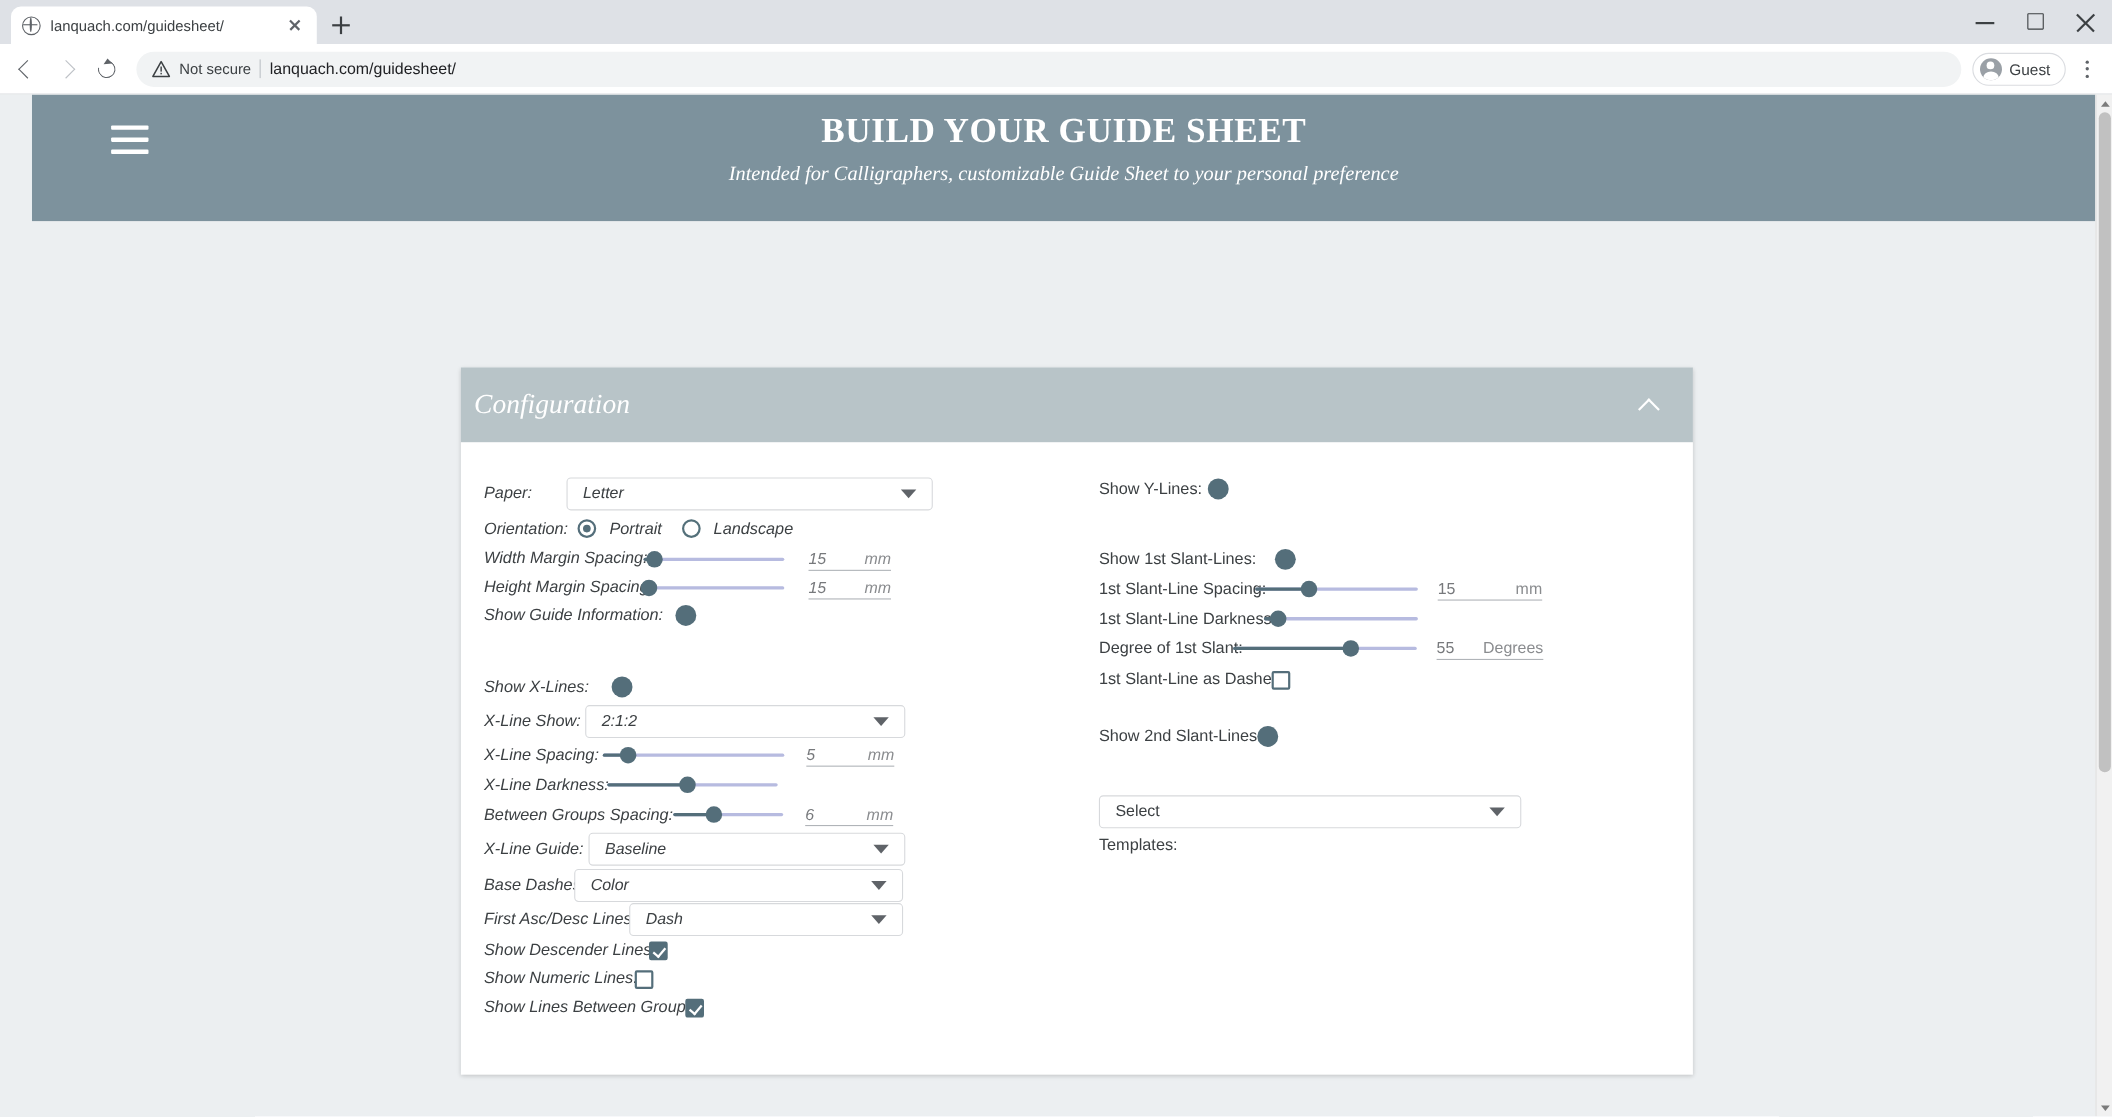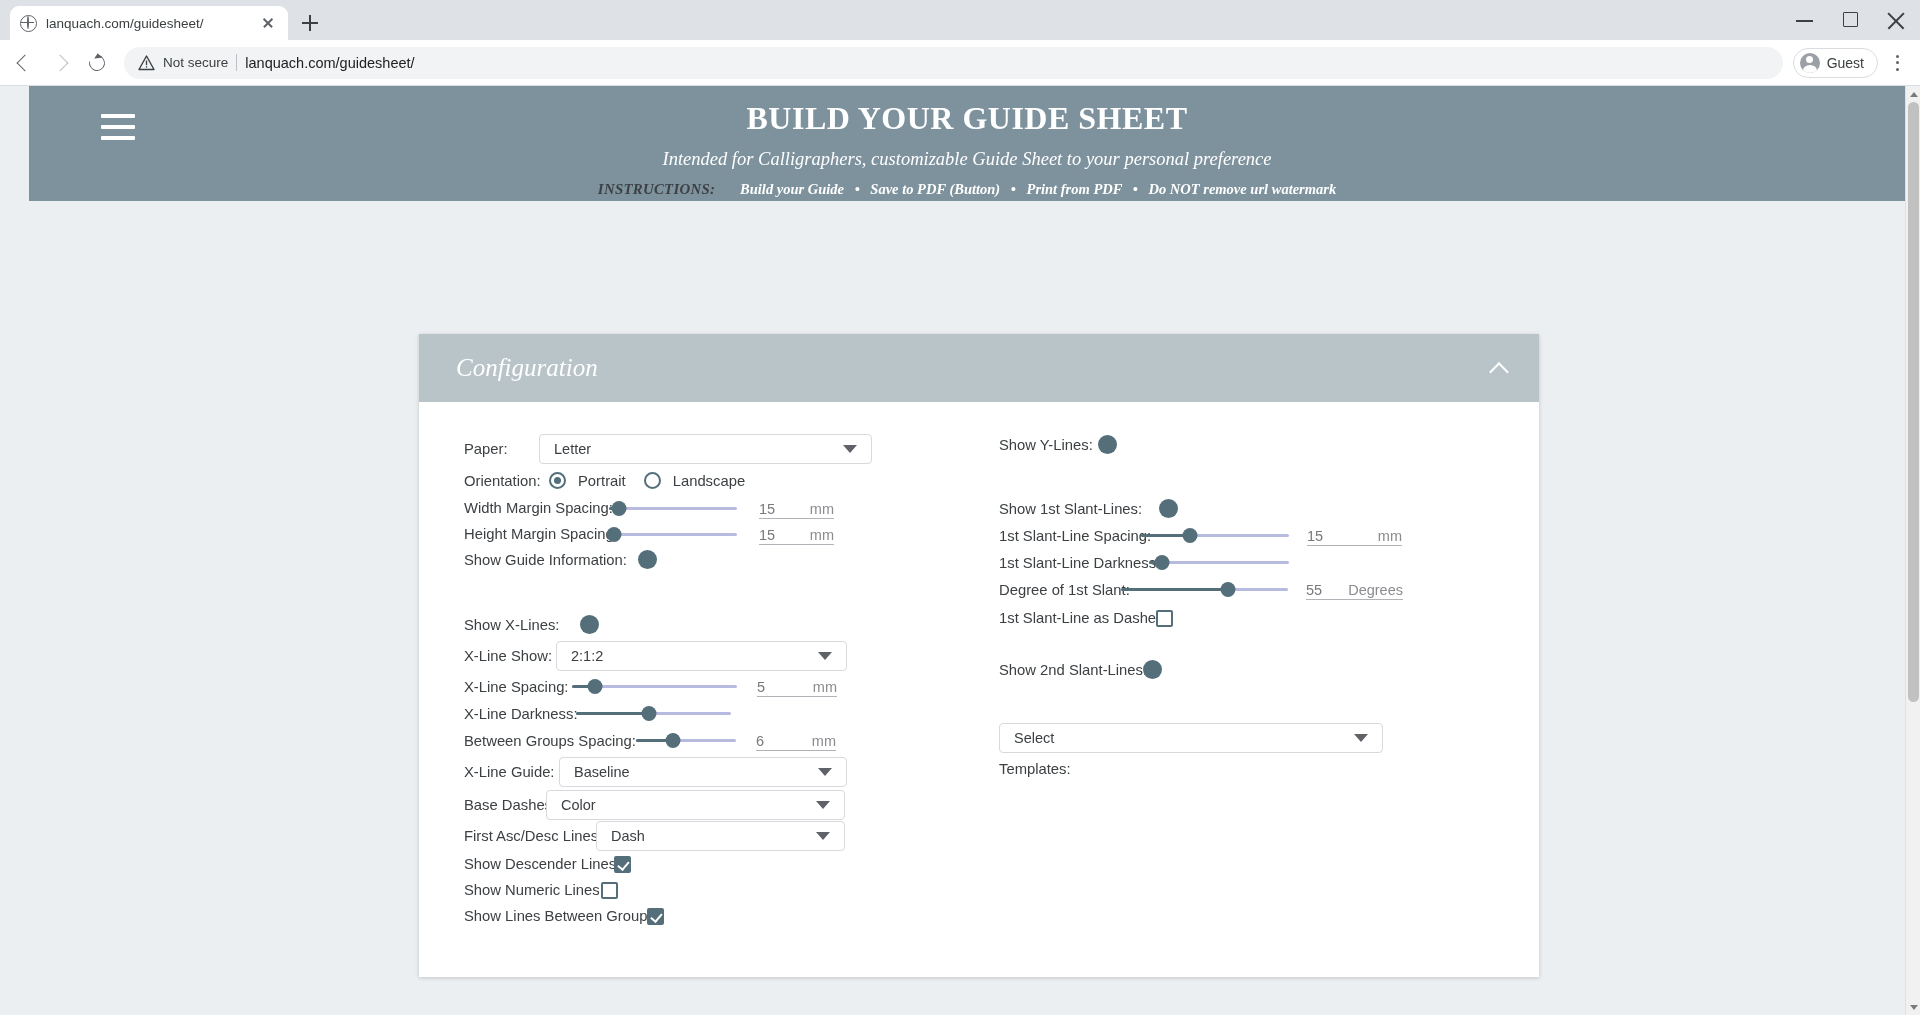--- a/index.html
+++ b/index.html
@@ -195,21 +195,21 @@
 
   .card {
     position: absolute;
     left: 390px; top: 248px;
     width: 1120px;
     background: #ffffff;
     box-shadow: 0 1px 4px rgba(0,0,0,0.18);
   }
   .card-head {
     height: 68px; background: #b8c4c8;
-    display: flex; align-items: center; padding: 0 37px;
+    display: flex; align-items: center; padding: 0 12px;
     position: relative;
   }
   .card-title {
     font-family: "Liberation Serif", serif;
     font-style: italic;
     font-size: 25px;
     color: #ffffff;
   }
   .collapse-ico {
     position: absolute; right: 30px; top: 24px;
@@ -220,21 +220,21 @@
     width: 12px; height: 12px;
     border-left: 2.6px solid #ffffff; border-top: 2.6px solid #ffffff;
     transform: rotate(45deg);
   }
 
   .card-body {
     display: flex;
     padding: 30px 0 48px 0;
     min-height: 540px;
   }
-  .col-left { width: 540px; padding-left: 45px; }
+  .col-left { width: 540px; padding-left: 21px; font-style: italic; }
   .col-right { flex: 1; padding-left: 40px; }
 
   .row {
     display: flex; align-items: center;
     height: 26px; margin-bottom: 0;
   }
   .spacer-24 { height: 24px; }
   .spacer-38 { height: 38px; }
 
   .lbl {
@@ -398,31 +398,20 @@
     <div class="page">
 
       <div class="hero">
         <div class="hamburger">
           <span></span>
             <span></span>
             <span></span>
         </div>
         <h1 class="hero-title">BUILD YOUR GUIDE SHEET</h1>
         <p class="hero-sub">Intended for Calligraphers, customizable Guide Sheet to your personal preference</p>
-        <p class="hero-instr">
-          <span class="lbl">INSTRUCTIONS:</span>
-          <span class="sep">&nbsp;</span>
-          <span>Build your Guide</span>
-          <span class="sep">•</span>
-          <span>Save to PDF (Button)</span>
-          <span class="sep">•</span>
-          <span>Print from PDF</span>
-          <span class="sep">•</span>
-          <span>Do NOT remove url watermark</span>
-        </p>
       </div>
 
       <div class="card">
         <div class="card-head">
           <span class="card-title">Configuration</span>
           <span class="collapse-ico"></span>
         </div>
 
         <div class="card-body">
 

